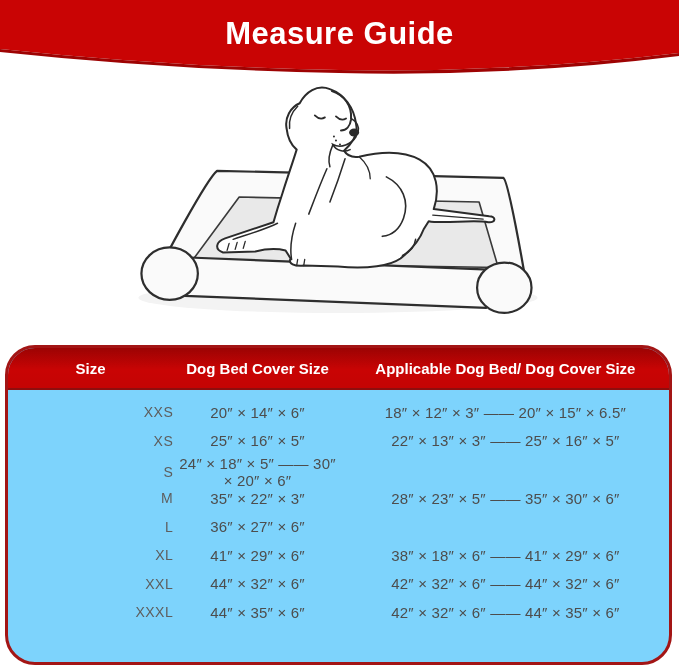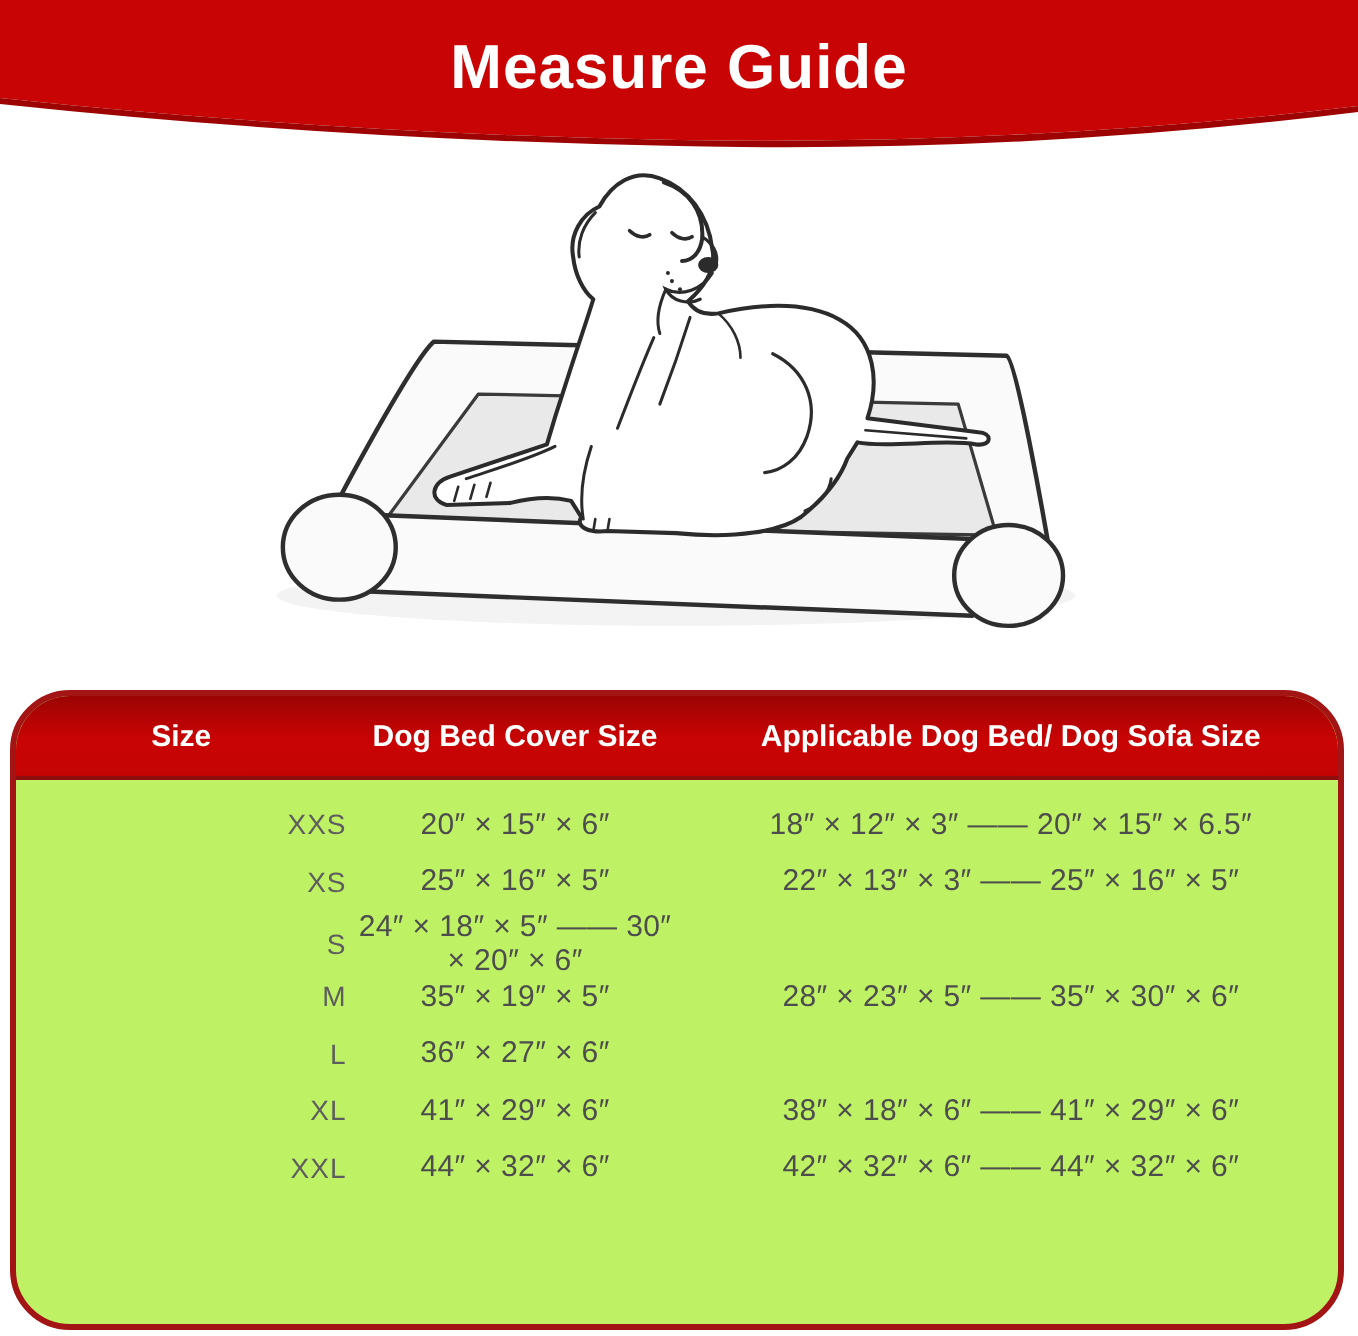--- a/index.html
+++ b/index.html
@@ -21,21 +21,21 @@
   }
 
   
   .illustration{position:absolute;top:70px;left:128px;width:424px;height:252px;}
 
   
   .size-table{
     position:absolute;left:5px;top:345px;
     width:667px;height:320px;box-sizing:border-box;
     border:3px solid #a31515;border-radius:30px;
-    background:#bef264;overflow:hidden;
+    background:#7dd3fc;overflow:hidden;
   }
   .thead{
     height:40px;
     background:linear-gradient(180deg,#9c0303 0%,#c90404 55%,#c40404 100%);
     border-bottom:2px solid #8e0e0e;
     display:grid;grid-template-columns:25% 25.5% 49.5%;
     align-items:center;text-align:center;
     color:#ffffff;font-size:15px;font-weight:bold;
   }
   .tbody{padding-top:8px;}
@@ -116,52 +116,57 @@
       <path d="M302,144 L352,148" fill="none" stroke="#2b2b2b" stroke-width="1.3" stroke-linecap="round"></path>
 
       <path d="M100,172 l-2,7 M108,171 l-2,7 M116,170 l-2,7 M168,188 l-1,6 M175,188 l-1,6" fill="none" stroke="#2b2b2b" stroke-width="1.3" stroke-linecap="round"></path>
     </svg>
   </div>
 
   <div class="size-table">
     <div class="thead">
       <div class="hcell">Size</div>
       <div class="hcell">Dog Bed Cover Size</div>
-      <div class="hcell">Applicable Dog Bed/ Dog Sofa Size</div>
+      <div class="hcell">Applicable Dog Bed/ Dog Cover Size</div>
     </div>
     <div class="tbody">
         <div class="trow">
           <div class="cell col-size">XXS</div>
-          <div class="cell col-cover">20″ × 15″ × 6″</div>
+          <div class="cell col-cover">20″ × 14″ × 6″</div>
           <div class="cell col-app">18″ × 12″ × 3″ —— 20″ × 15″ × 6.5″</div>
         </div>
         <div class="trow">
           <div class="cell col-size">XS</div>
           <div class="cell col-cover">25″ × 16″ × 5″</div>
           <div class="cell col-app">22″ × 13″ × 3″ —— 25″ × 16″ × 5″</div>
         </div>
         <div class="trow">
           <div class="cell col-size">S</div>
           <div class="cell col-app">24″ × 18″ × 5″ —— 30″ × 20″ × 6″</div>
         </div>
         <div class="trow">
           <div class="cell col-size">M</div>
-          <div class="cell col-cover">35″ × 19″ × 5″</div>
+          <div class="cell col-cover">35″ × 22″ × 3″</div>
           <div class="cell col-app">28″ × 23″ × 5″ —— 35″ × 30″ × 6″</div>
         </div>
         <div class="trow">
           <div class="cell col-size">L</div>
           <div class="cell col-cover">36″ × 27″ × 6″</div>
         </div>
         <div class="trow">
           <div class="cell col-size">XL</div>
           <div class="cell col-cover">41″ × 29″ × 6″</div>
           <div class="cell col-app">38″ × 18″ × 6″ —— 41″ × 29″ × 6″</div>
         </div>
         <div class="trow">
           <div class="cell col-size">XXL</div>
           <div class="cell col-cover">44″ × 32″ × 6″</div>
           <div class="cell col-app">42″ × 32″ × 6″ —— 44″ × 32″ × 6″</div>
         </div>
+        <div class="trow">
+          <div class="cell col-size">XXXL</div>
+          <div class="cell col-cover">44″ × 35″ × 6″</div>
+          <div class="cell col-app">42″ × 32″ × 6″ —— 44″ × 35″ × 6″</div>
+        </div>
       </div>
   </div>
 
 </div>
 
 </body></html>

